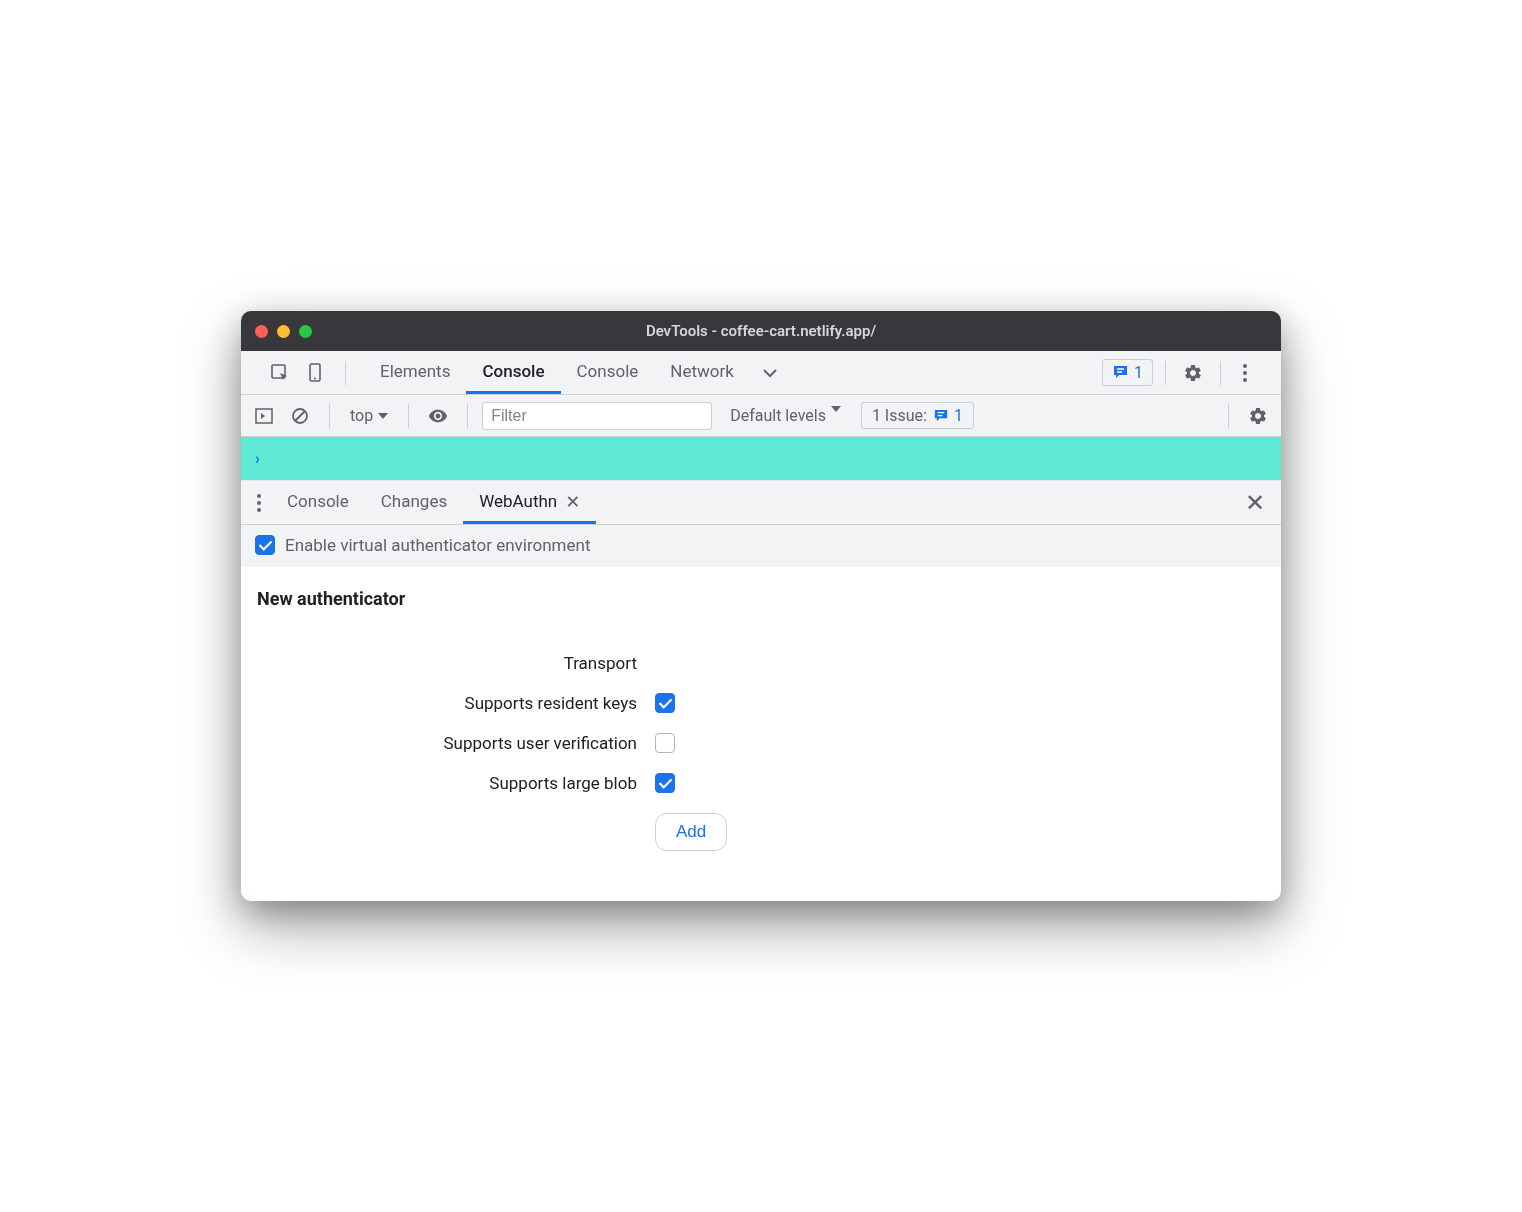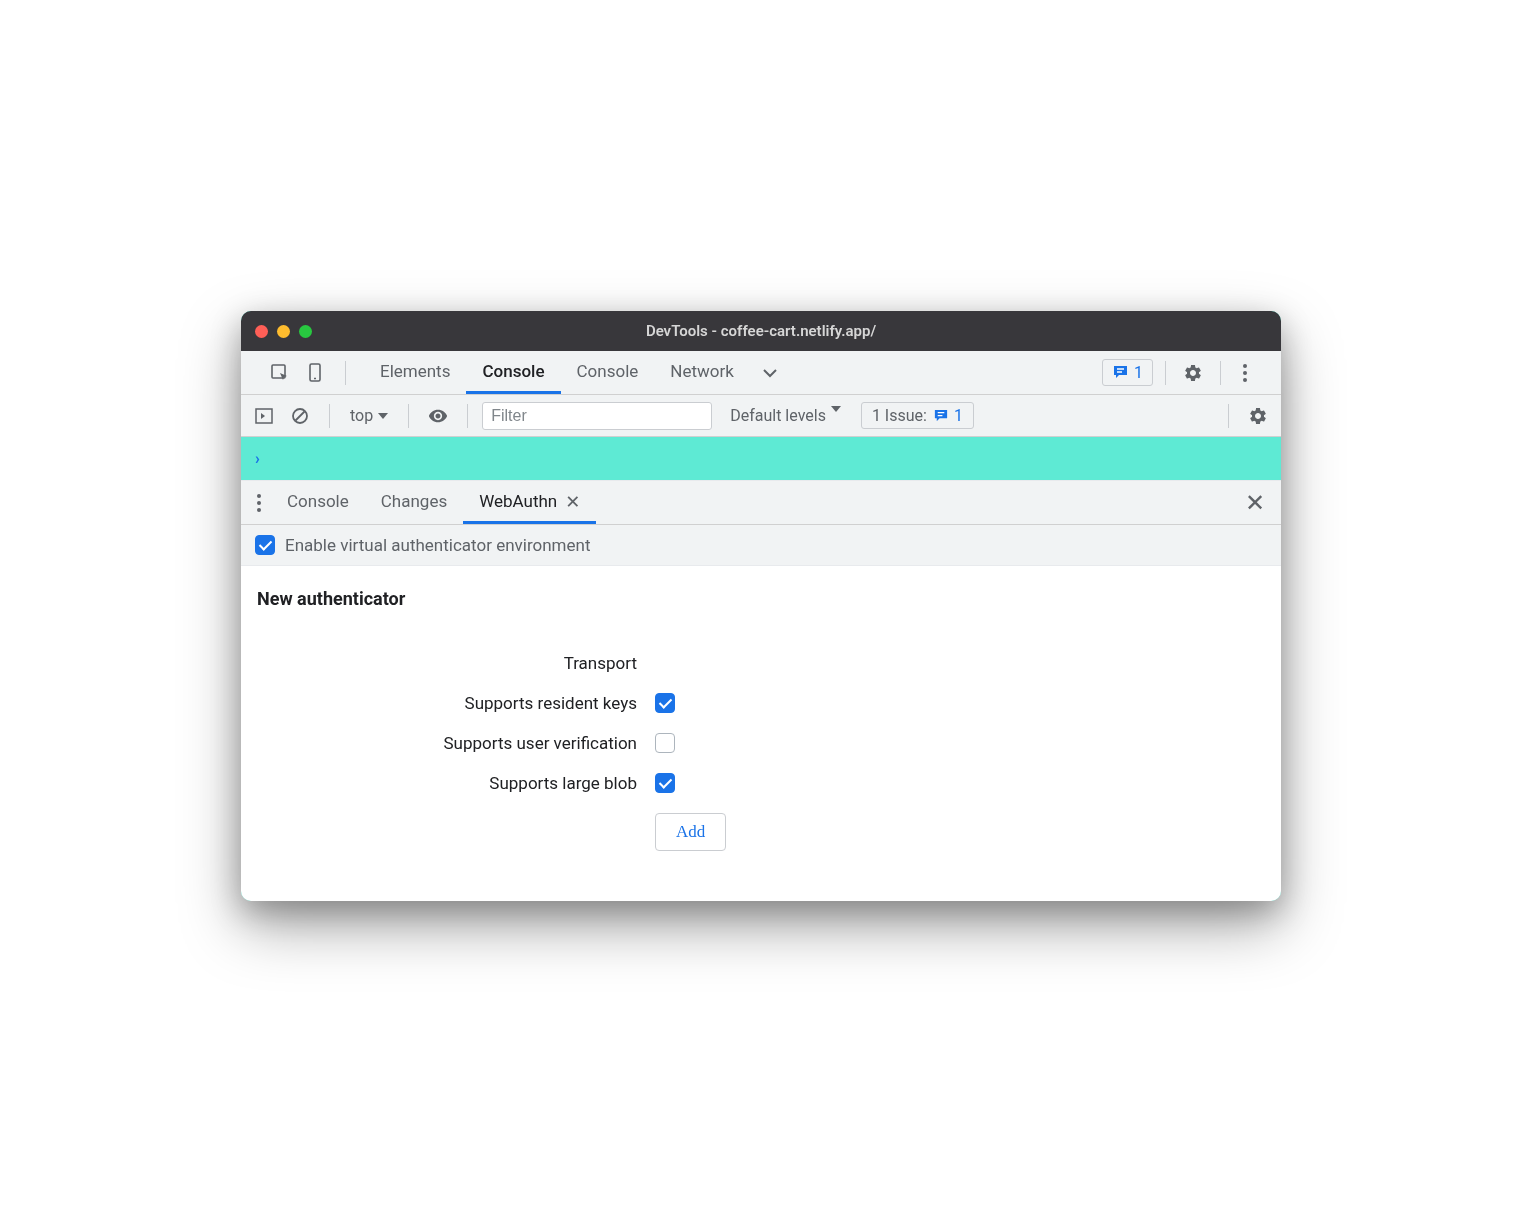--- a/index.html
+++ b/index.html
@@ -126,22 +126,22 @@
     .select-input {
       width: 230px; height: 36px; border: 1px solid #cacdd1; border-radius: 3px;
       padding: 0 10px; font-size: 16px; background: #fff; color: #202124;
       display: flex; align-items: center; justify-content: space-between; cursor: pointer;
     }
     .caret-down {
       width: 0; height: 0; border-left: 5px solid transparent;
       border-right: 5px solid transparent; border-top: 6px solid #5f6368;
     }
     .add-btn {
-      border: 1px solid #cacdd1; border-radius: 4px; background: #fff;
-      color: #1a73e8; font-size: 17px; font-weight: 500; padding: 8px 20px; cursor: pointer; font-family: Liberation Serif, serif;
+      border: 1px solid #cacdd1; border-radius: 12px; background: #fff;
+      color: #1a73e8; font-size: 17px; font-weight: 500; padding: 8px 20px; cursor: pointer;
     }
     svg { display: block; }
   </style>
 </head>
 <body>
 
 <div class="window">
 
   <div class="titlebar">
     <div class="traffic-lights">

